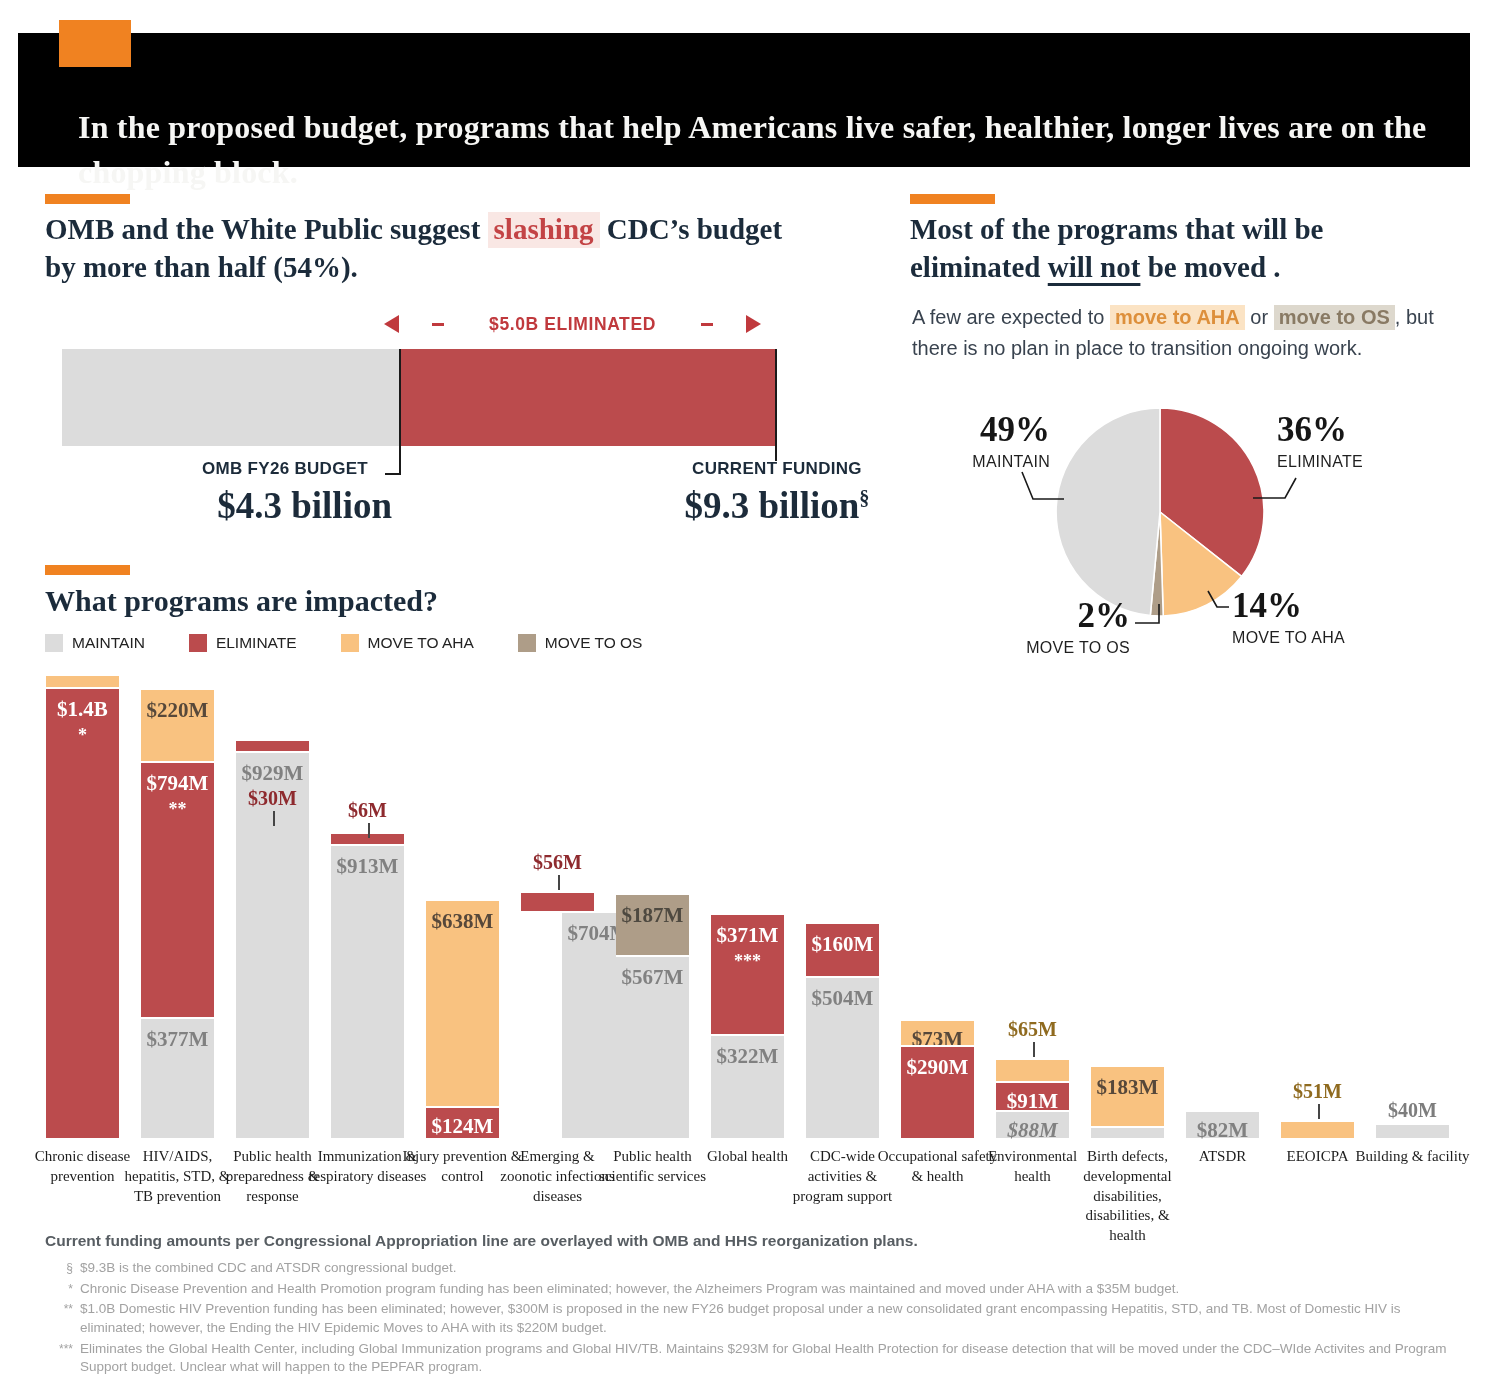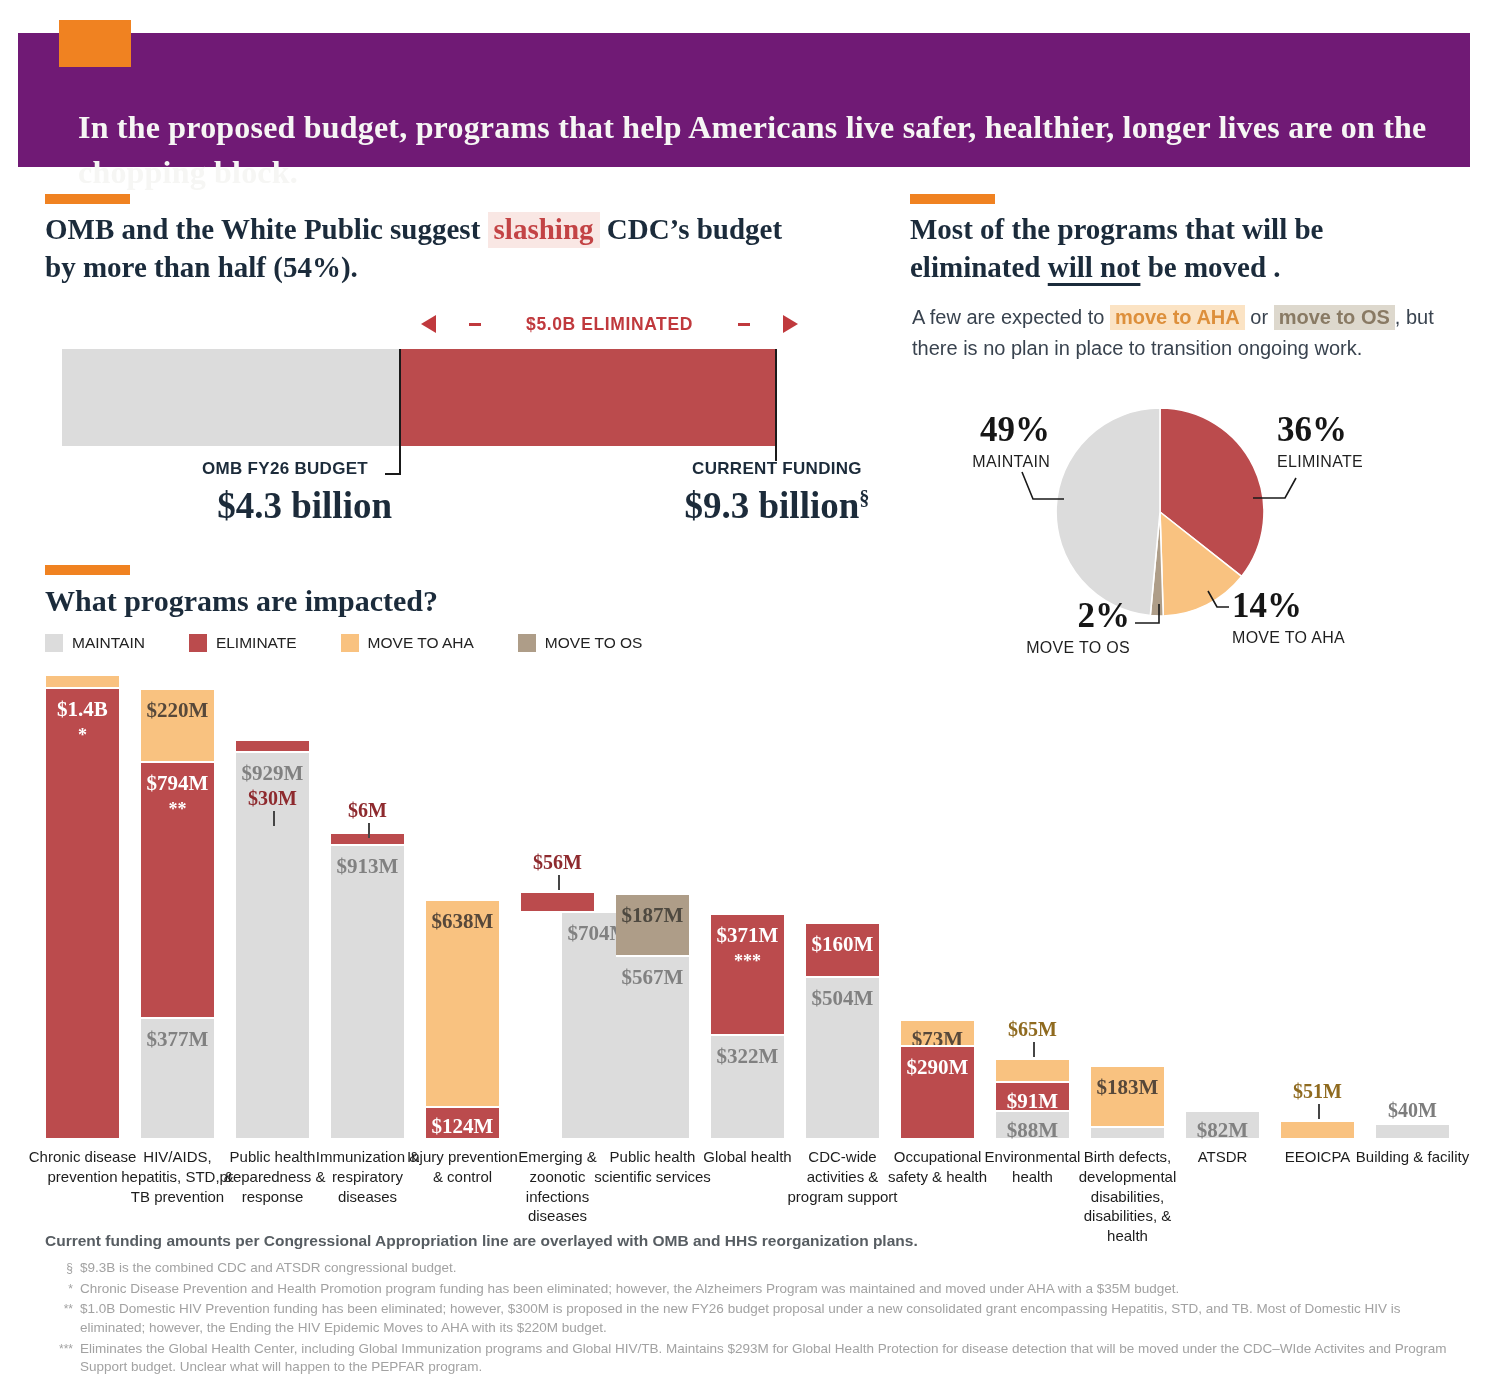--- a/index.html
+++ b/index.html
@@ -1,30 +1,30 @@
 <!DOCTYPE html>
 <html><head>
 <meta charset="utf-8">
 <style>
   html,body{margin:0;padding:0;background:#fff;}
   body{width:1500px;height:1381px;position:relative;font-family:"Liberation Sans",sans-serif;overflow:hidden;}
   .abs{position:absolute;}
 
   
-  .banner{left:18px;top:33px;width:1452px;height:134px;background:#701a75;}
+  .banner{left:18px;top:33px;width:1452px;height:134px;background:#000000;}
   .banner-tab{left:59px;top:20px;width:72px;height:47px;background:#f08221;z-index:2;}
   .banner-text{left:60px;top:72px;width:1380px;color:#f6f6f4;font-family:"Liberation Serif",serif;font-weight:bold;font-size:32px;line-height:1.4;letter-spacing:.2px;}
 
   .accent{width:85px;height:10px;background:#f08221;}
   .sec-title{font-family:"Liberation Serif",serif;font-weight:bold;color:#1b2b3b;font-size:29px;line-height:1.32;}
 
   
   .t-left{left:45px;top:210px;width:765px;}
   .hl-red{color:#c34345;background:#f9e7e4;padding:1px 6px 3px;}
-  .arrow-row{left:421px;top:313px;width:377px;height:22px;display:flex;align-items:center;color:#c0393d;gap:33px;}
+  .arrow-row{left:384px;top:313px;width:377px;height:22px;display:flex;align-items:center;color:#c0393d;gap:33px;}
   .arr-line{flex:1;height:3px;background:#c0393d;}
   .arr-head-l{width:0;height:0;border-top:9px solid transparent;border-bottom:9px solid transparent;border-right:15px solid #c0393d;}
   .arr-head-r{width:0;height:0;border-top:9px solid transparent;border-bottom:9px solid transparent;border-left:15px solid #c0393d;}
   .arr-text{font-weight:bold;font-size:17.5px;letter-spacing:.6px;margin:0 12px;white-space:nowrap;}
   .omb-bar{left:62px;top:349px;width:338px;height:97px;background:#dcdcdc;}
   .cut-bar{left:400px;top:349px;width:377px;height:97px;background:#bb4b4d;}
   .vline{width:2px;background:#1a1a1a;}
   .vline-left{left:399px;top:349px;height:126px;}
   .vline-elbow{left:385px;top:473px;width:14px;height:2px;background:#1a1a1a;}
   .vline-right{left:775px;top:349px;height:112px;}
@@ -69,21 +69,21 @@
   .seg-maintain{background:#dcdcdc;} .seg-eliminate{background:#bb4b4d;} .seg-aha{background:#f9c280;} .seg-os{background:#ae9d88;}
   .seg-val{font-family:"Liberation Serif",serif;font-weight:bold;font-size:21px;line-height:1;}
   .seg-note{font-family:"Liberation Serif",serif;font-weight:bold;font-size:18px;margin-top:6px;line-height:1;}
   .seg-maintain .seg-val{color:#818181;}
   .seg-eliminate .seg-val,.seg-eliminate .seg-note{color:#ffffff;}
   .seg-aha .seg-val{color:#57483a;}
   .seg-os .seg-val{color:#4e4940;}
   .above-val{position:absolute;left:50%;transform:translateX(-50%);width:120px;text-align:center;font-family:"Liberation Serif",serif;font-weight:bold;font-size:20px;line-height:1;}
   .al-eliminate{color:#8e2a2e;} .al-aha{color:#8f6a1f;} .al-maintain{color:#7d7d7d;}
   .pointer{position:absolute;left:50%;width:2px;background:#454545;}
-  .bar-cat{position:absolute;top:calc(100% + 9px);left:50%;transform:translateX(-50%);width:120px;text-align:center;font-size:15px;line-height:1.32;color:#1d1d1d;}
+  .bar-cat{position:absolute;top:calc(100% + 9px);left:50%;transform:translateX(-50%);width:120px;text-align:center;font-size:15px;line-height:1.32;color:#1d1d1d;font-family:Liberation Serif, serif;}
 
   
   .foot{left:45px;top:1232px;width:1422px;}
   .foot-intro{font-weight:bold;font-size:15.5px;color:#575d62;margin-bottom:9px;}
   .note-row{display:flex;margin-bottom:2px;}
   .note-marker{flex:0 0 28px;text-align:right;padding-right:7px;font-size:12px;color:#a2a2a2;padding-top:2px;}
   .note-text{flex:1;font-size:13.5px;line-height:1.38;color:#a2a2a2;}
 </style>
 </head>
 <body>
@@ -291,21 +291,21 @@
         </div>
       </div>
       <div class="bar-cat">Occupational safety &amp; health</div>
     </div>
     <div class="bar-col">
       <div class="bar-stack">
         <div class="seg seg-aha" style="height: 21px;"></div>
         <div class="seg seg-eliminate seg-center" style="height: 29px;">
           <div class="seg-val">$91M</div>
         </div>
-        <div class="seg seg-maintain seg-center" style="height: 28px;">
+        <div class="seg seg-maintain seg-center" style="height: 28px; font-style: italic;">
           <div class="seg-val">$88M</div>
         </div>
       </div>
       <div class="above-val al-aha" style="bottom: 99px;">$65M</div>
       <div class="pointer" style="bottom: 81px; height: 15px;"></div>
       <div class="bar-cat">Environmental health</div>
     </div>
     <div class="bar-col">
       <div class="bar-stack">
         <div class="seg seg-aha" style="height: 59px;">

